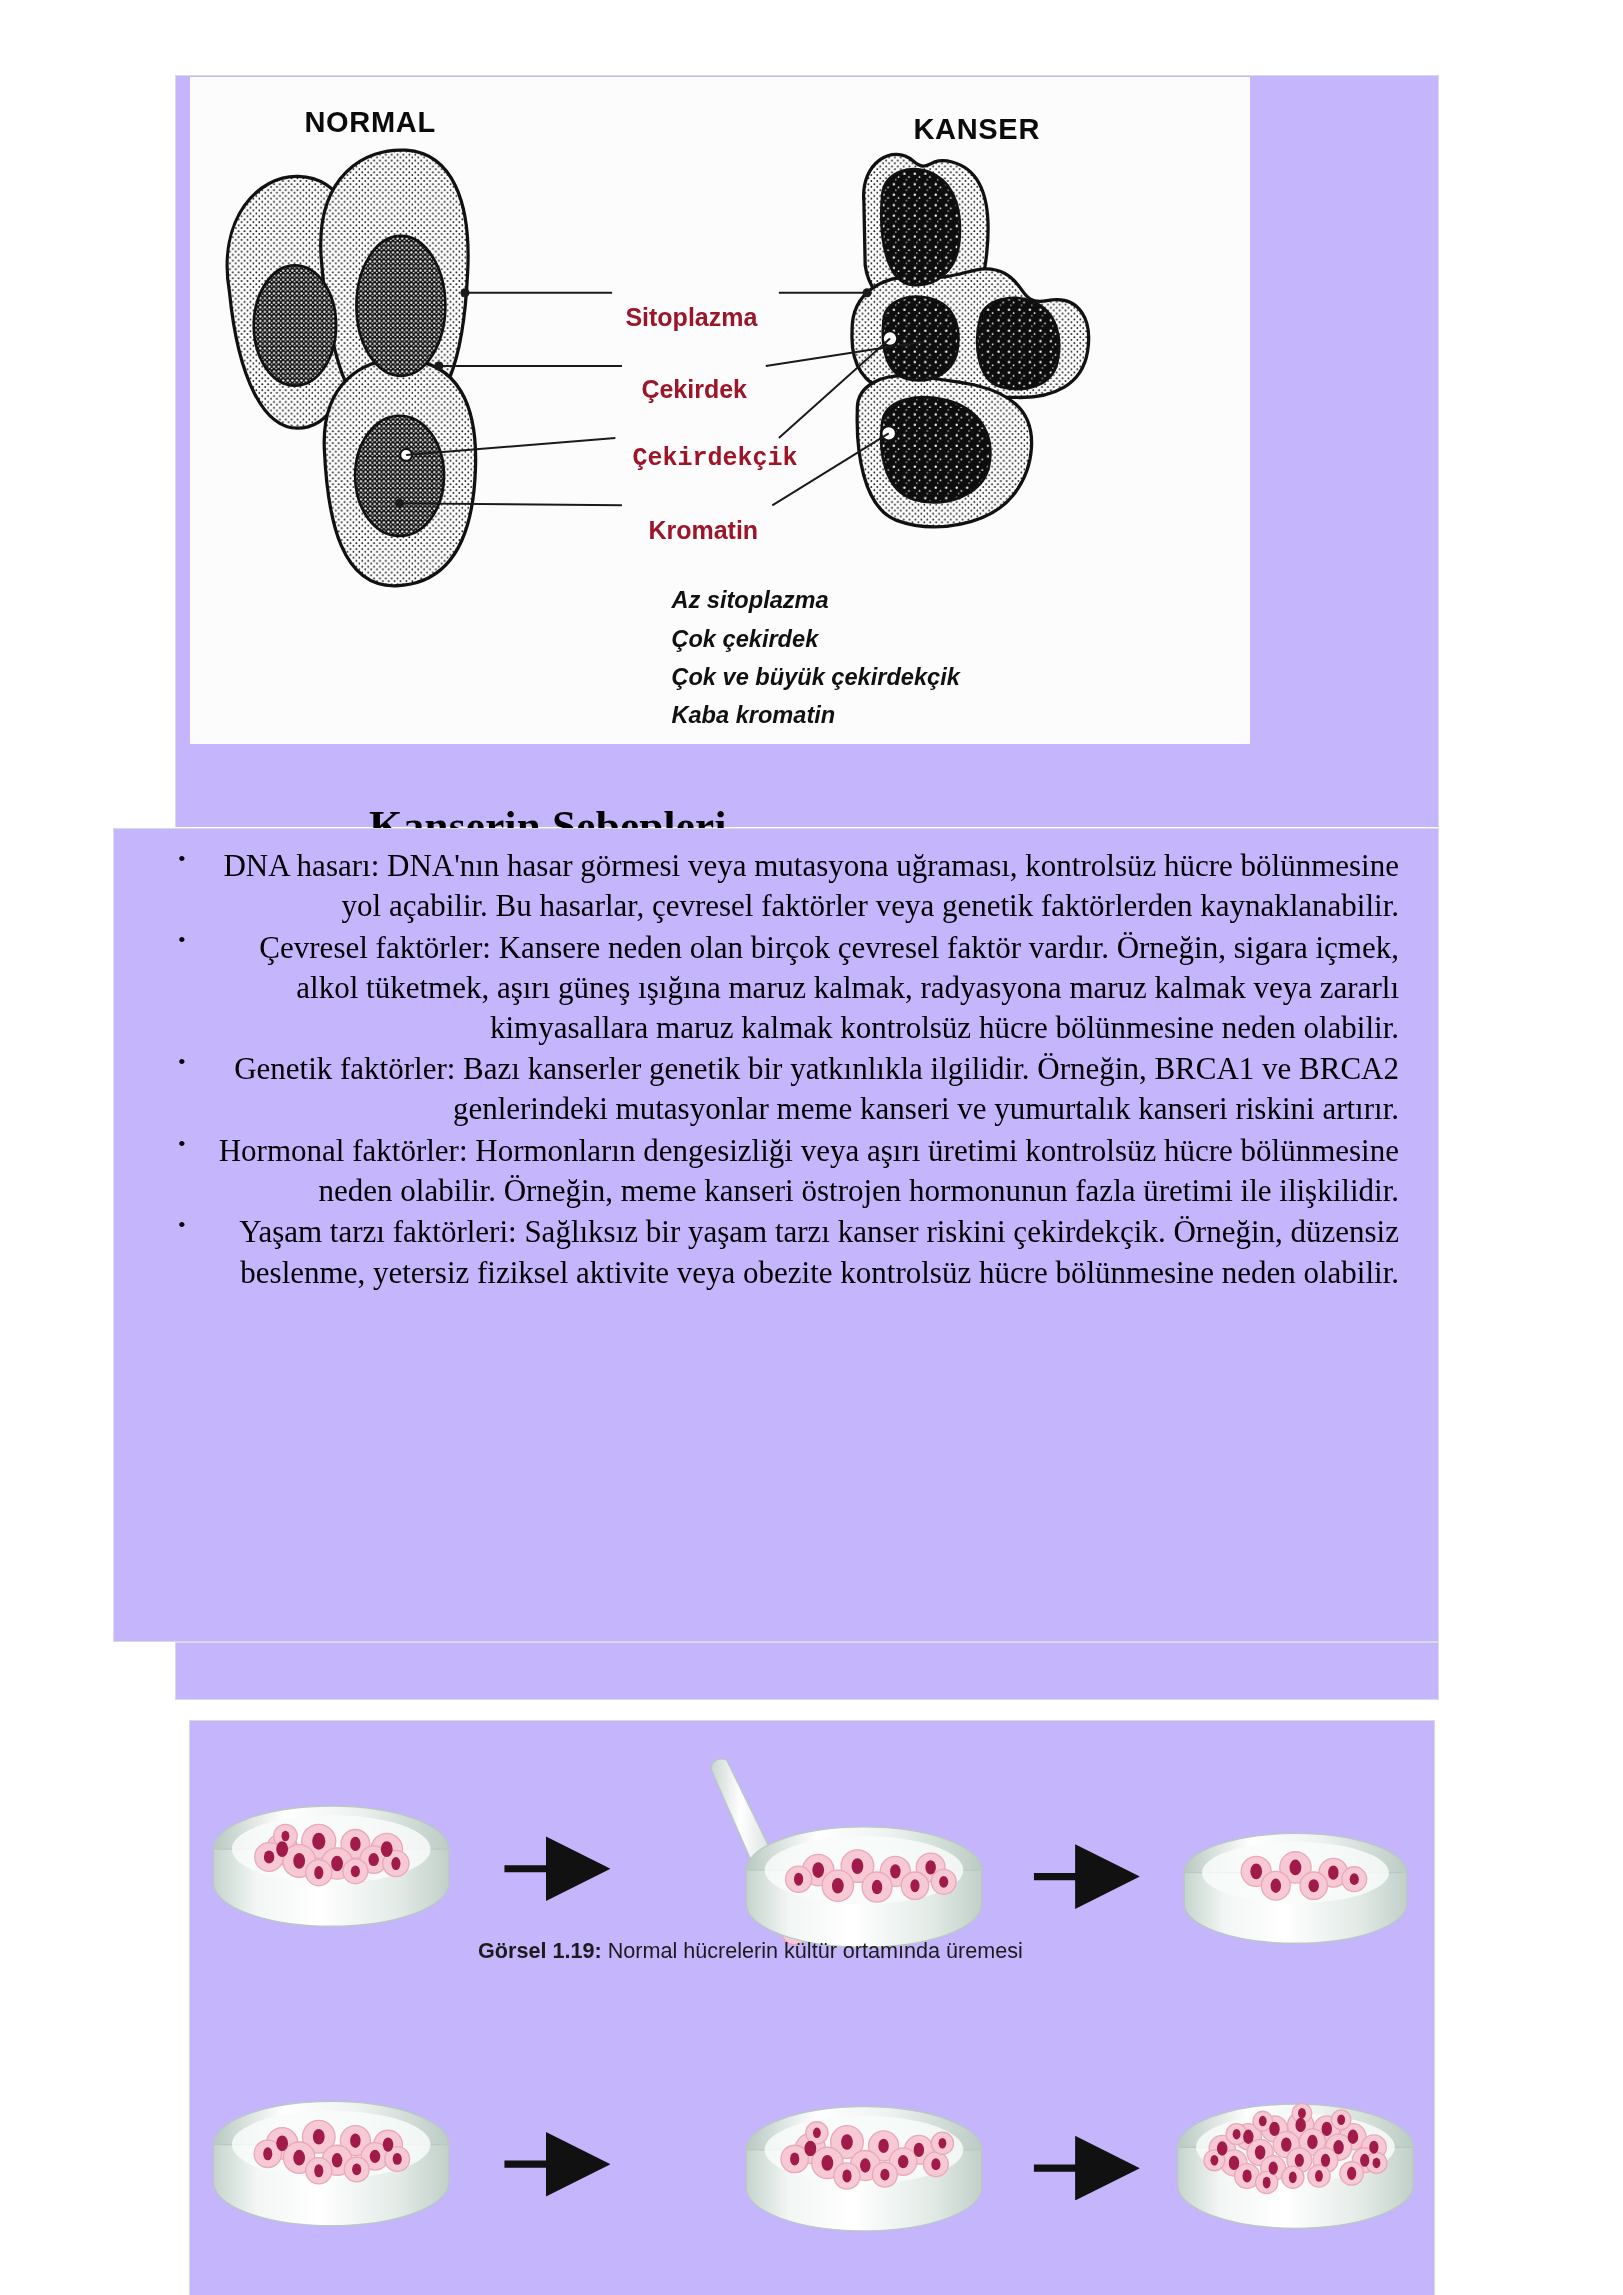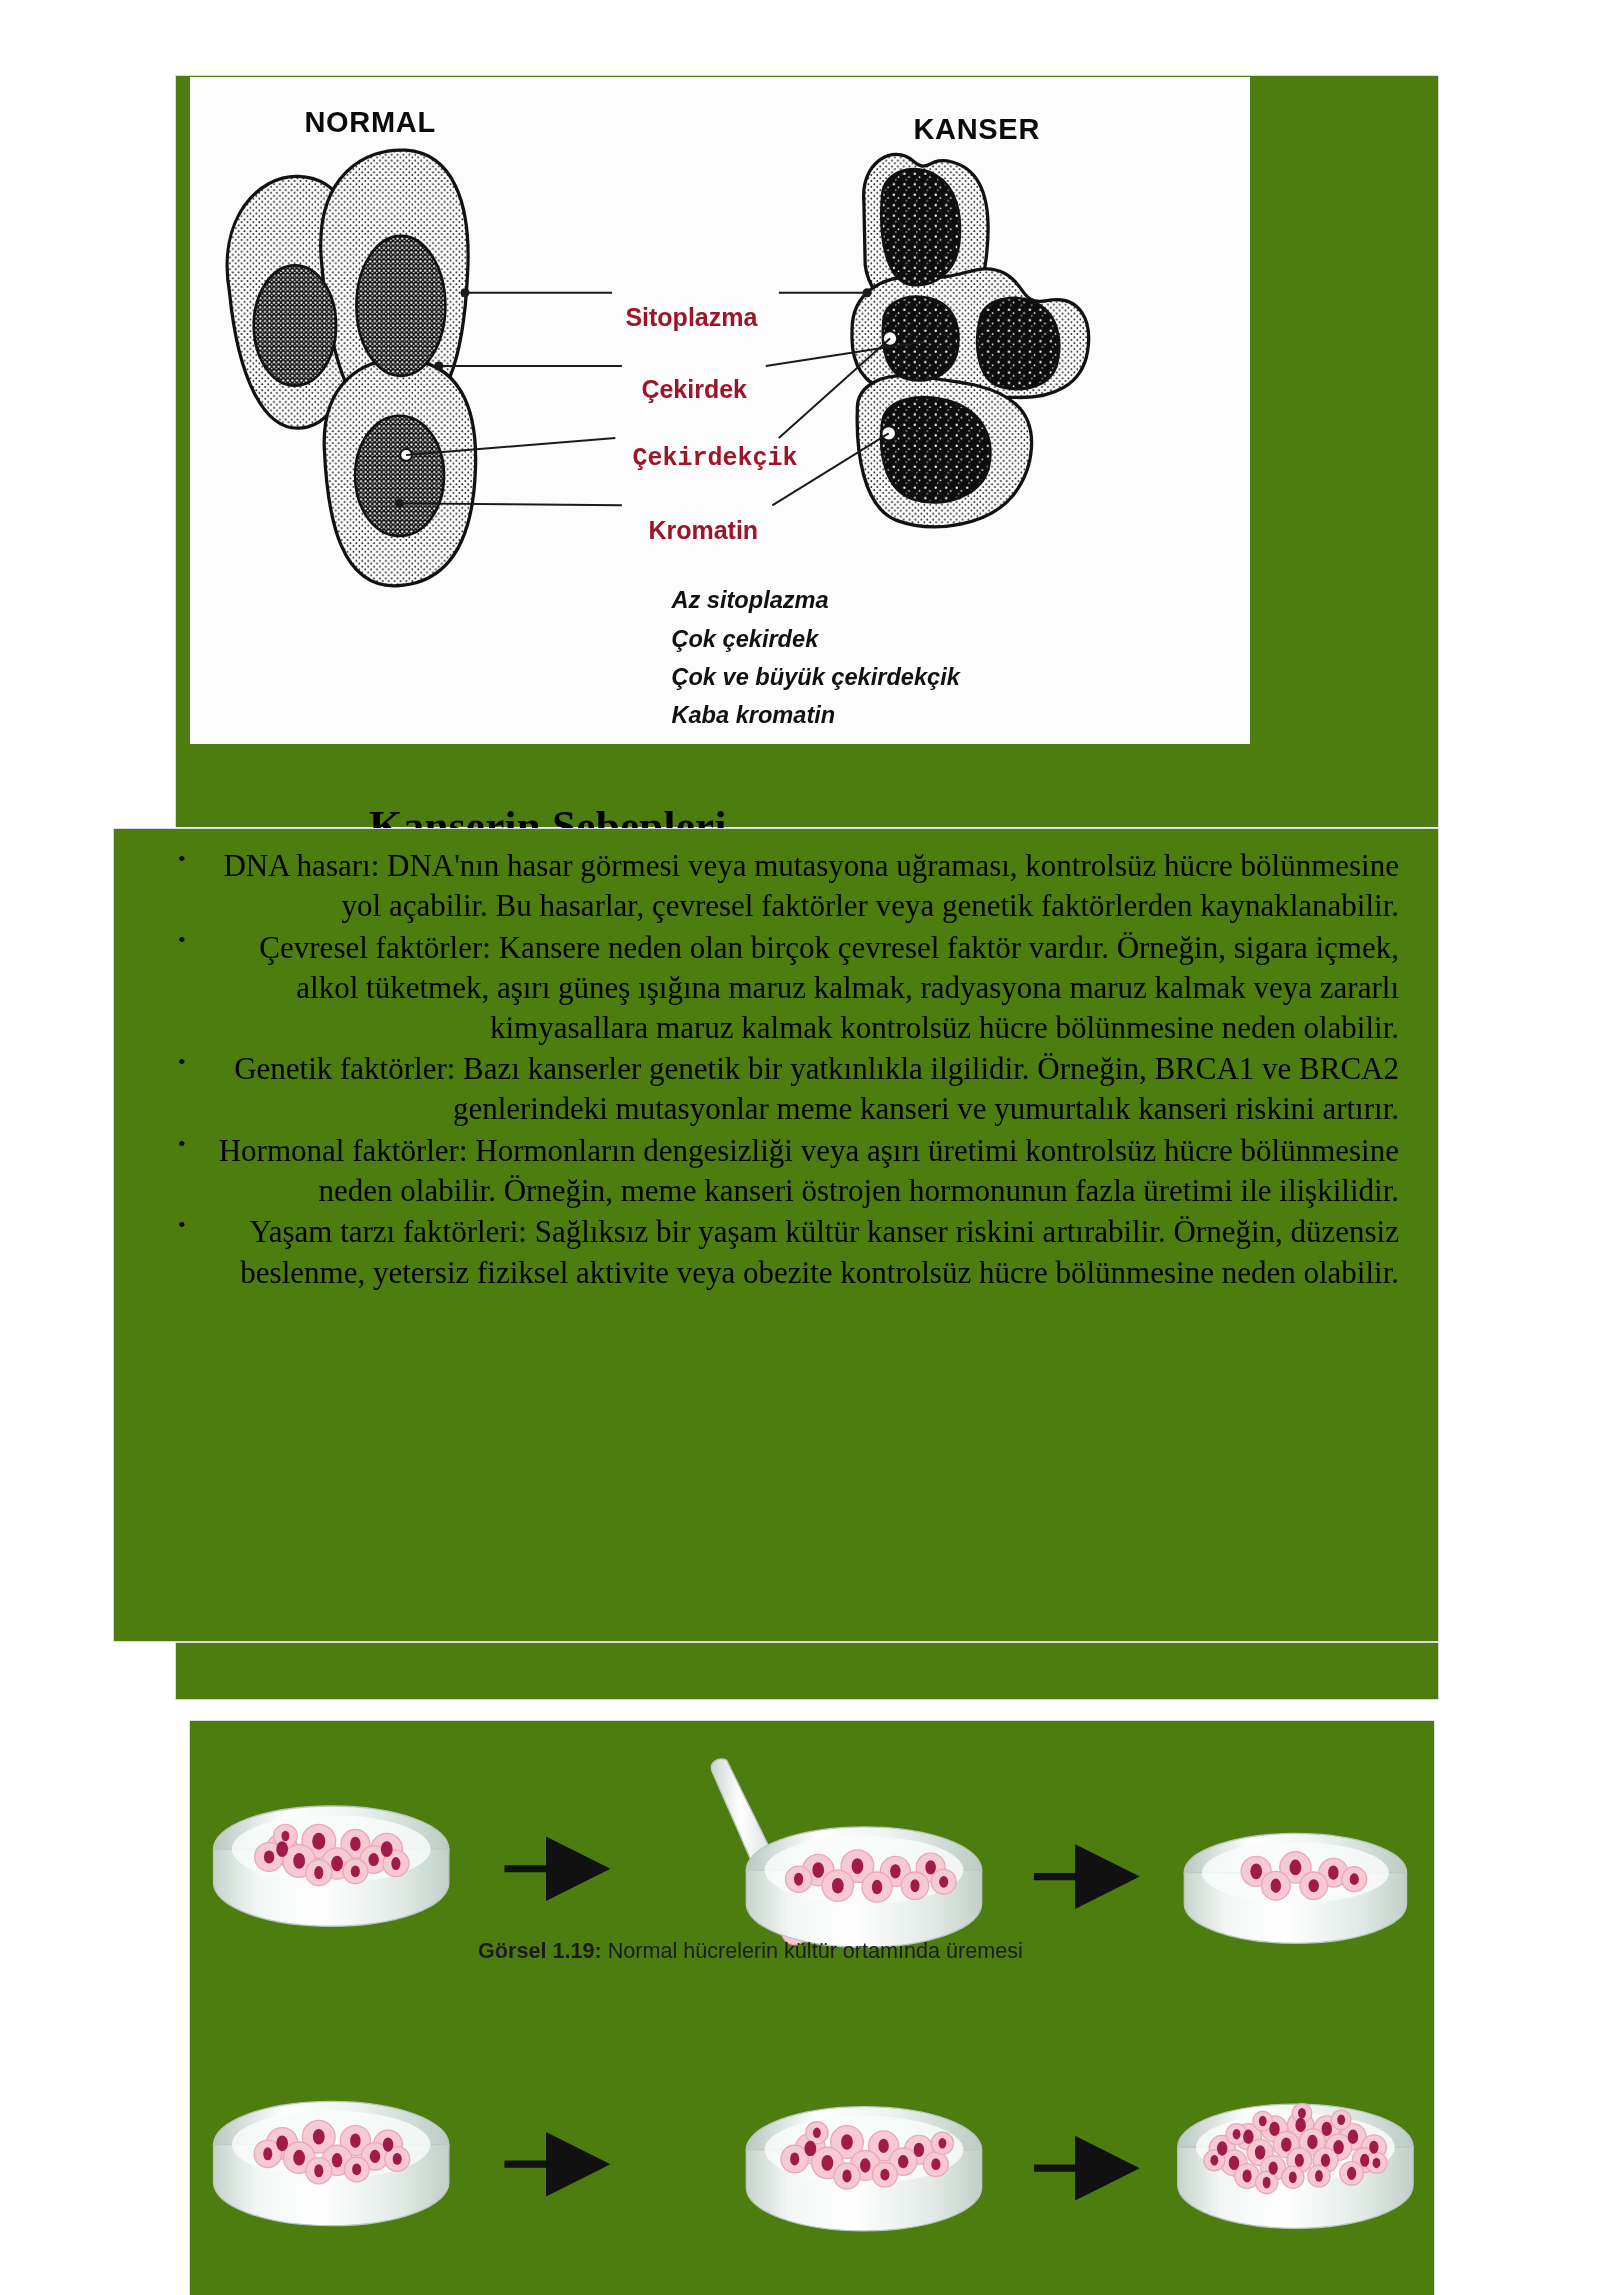--- a/index.html
+++ b/index.html
@@ -2,21 +2,21 @@
 <html style="font-size:10.5px"><head>
 <meta charset="utf-8">
 <style>
   html,body{margin:0;padding:0;background:#ffffff;}
   body{width:1623px;height:2295px;position:relative;overflow:hidden;
        font-family:"Liberation Serif",serif;}
 
   
   .doc{position:absolute;left:0;top:0;width:1623px;height:2295px;}
 
-  .cell{position:absolute;box-sizing:border-box;border:1.3px solid #d9d9e3;background:#4d7c0f;}
+  .cell{position:absolute;box-sizing:border-box;border:1.3px solid #d9d9e3;background:#c4b5fd;}
 
   
   #cell-figure-top{left:175px;top:75px;width:1264px;height:752px;border-bottom:none;}
   
   #cell-bullets{left:113px;top:828px;width:1326px;height:814px;}
   
   #cell-spacer{left:175px;top:1642px;width:1264px;height:58px;}
   
   #cell-figure-bottom{left:189px;top:1720px;width:1246px;height:575px;border-bottom:none;text-align:right;}
 
@@ -176,21 +176,21 @@
 
     <div id="page-heading">Kanserin Sebepleri</div>
   </div>
 
   <div class="cell" id="cell-bullets">
     <ul class="bullets">
       <li>DNA hasarı: DNA'nın hasar görmesi veya mutasyona uğraması, kontrolsüz hücre bölünmesine yol açabilir. Bu hasarlar, çevresel faktörler veya genetik faktörlerden kaynaklanabilir.</li>
       <li>Çevresel faktörler: Kansere neden olan birçok çevresel faktör vardır. Örneğin, sigara içmek, alkol tüketmek, aşırı güneş ışığına maruz kalmak, radyasyona maruz kalmak veya zararlı kimyasallara maruz kalmak kontrolsüz hücre bölünmesine neden olabilir.</li>
       <li>Genetik faktörler: Bazı kanserler genetik bir yatkınlıkla ilgilidir. Örneğin, BRCA1 ve BRCA2 genlerindeki mutasyonlar meme kanseri ve yumurtalık kanseri riskini artırır.</li>
       <li>Hormonal faktörler: Hormonların dengesizliği veya aşırı üretimi kontrolsüz hücre bölünmesine neden olabilir. Örneğin, meme kanseri östrojen hormonunun fazla üretimi ile ilişkilidir.</li>
-      <li>Yaşam tarzı faktörleri: Sağlıksız bir yaşam kültür kanser riskini artırabilir. Örneğin, düzensiz beslenme, yetersiz fiziksel aktivite veya obezite kontrolsüz hücre bölünmesine neden olabilir.</li>
+      <li>Yaşam tarzı faktörleri: Sağlıksız bir yaşam tarzı kanser riskini çekirdekçik. Örneğin, düzensiz beslenme, yetersiz fiziksel aktivite veya obezite kontrolsüz hücre bölünmesine neden olabilir.</li>
     </ul>
   </div>
 
   <div class="cell" id="cell-spacer"></div>
 
   <div class="cell" id="cell-figure-bottom">
     <div class="fig-bot">
 
       <svg width="1244" height="572" viewBox="0 0 1901 875">
         <defs>

